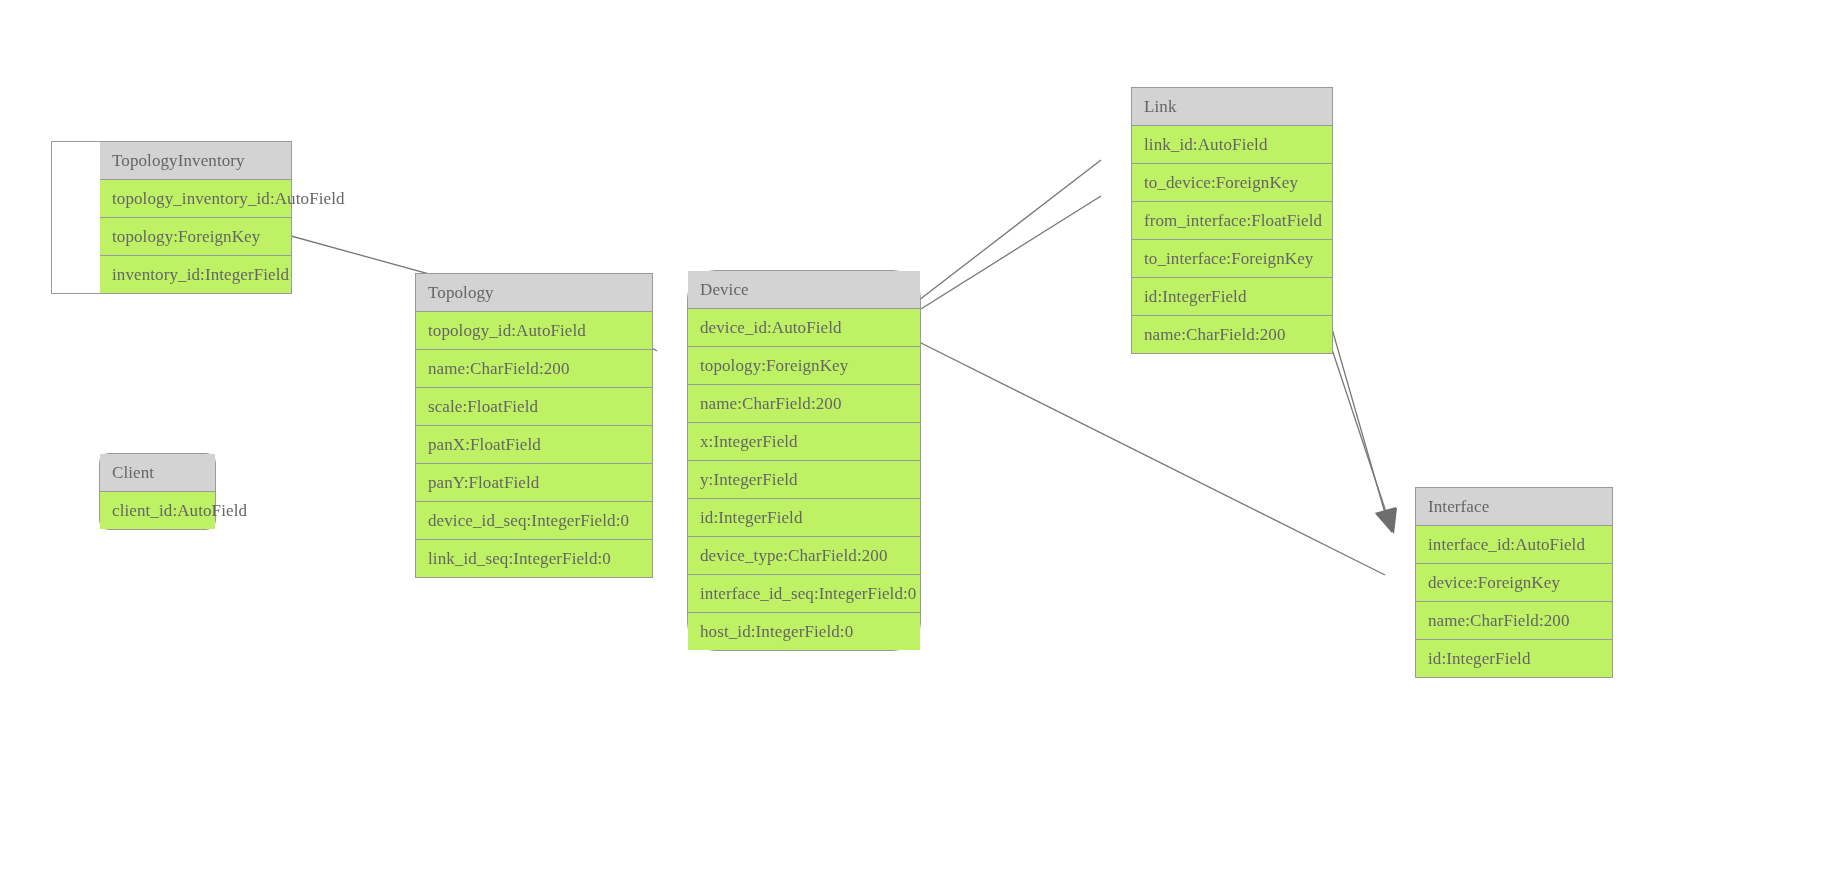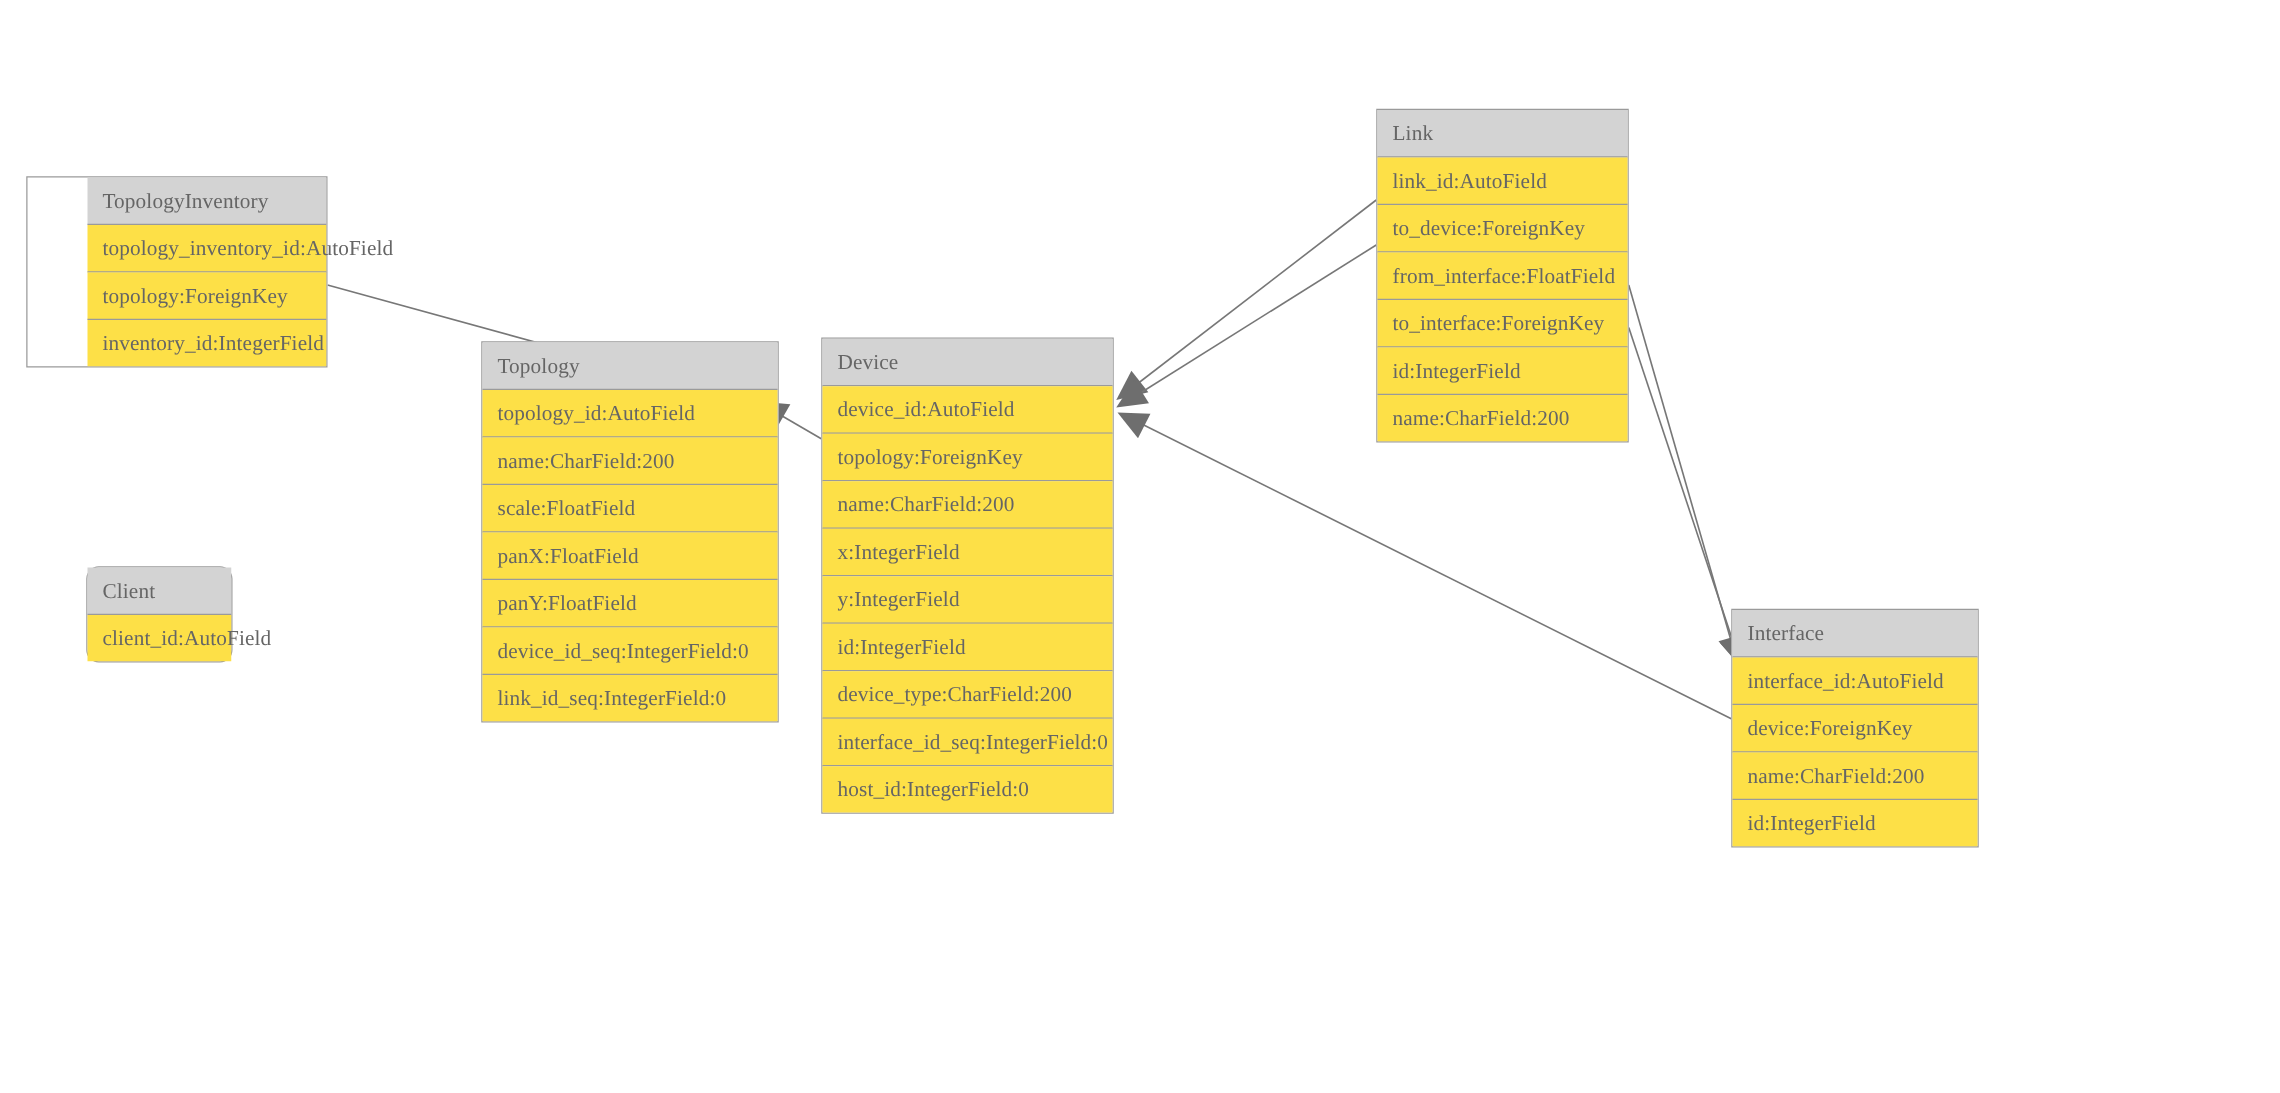--- a/index.html
+++ b/index.html
@@ -28,41 +28,42 @@
     height: 874px;
     pointer-events: none;
     z-index: 1;
   }
   .entity {
     position: absolute;
     box-sizing: border-box;
     border: 1px solid #9a9a9a;
     background: #ffffff;
     z-index: 2;
+    margin-left: 30px;
   }
   .entity-title {
     box-sizing: border-box;
     background: #d3d3d3;
     border-bottom: 1px solid #9a9a9a;
     color: #656565;
     font-size: 17px;
     line-height: 1;
     padding: 10px 0 10px 12px;
     white-space: nowrap;
     letter-spacing: 0.1px;
   }
   .entity-field {
     box-sizing: border-box;
     border-bottom: 1px solid #9a9a9a;
     color: #656565;
     font-size: 17px;
     line-height: 1;
     padding: 10px 0 10px 12px;
     white-space: nowrap;
-    background: #fde047;
+    background: #bef264;
     letter-spacing: 0.1px;
   }
   .entity-field.last {
     border-bottom: none;
   }
 </style>
 </head>
 <body>
 
 <div id="canvas">
@@ -111,21 +112,21 @@
     <div class="entity" style="left: 385px; top: 273px; width: 238px;">
       <div class="entity-title">Topology</div>
       <div class="entity-field">topology_id:AutoField</div>
       <div class="entity-field">name:CharField:200</div>
       <div class="entity-field">scale:FloatField</div>
       <div class="entity-field">panX:FloatField</div>
       <div class="entity-field">panY:FloatField</div>
       <div class="entity-field">device_id_seq:IntegerField:0</div>
       <div class="entity-field last">link_id_seq:IntegerField:0</div>
     </div>
-    <div class="entity" style="left: 657px; top: 270px; width: 234px;">
+    <div class="entity" style="left: 657px; top: 270px; width: 234px; border-radius: 29px;">
       <div class="entity-title">Device</div>
       <div class="entity-field">device_id:AutoField</div>
       <div class="entity-field">topology:ForeignKey</div>
       <div class="entity-field">name:CharField:200</div>
       <div class="entity-field">x:IntegerField</div>
       <div class="entity-field">y:IntegerField</div>
       <div class="entity-field">id:IntegerField</div>
       <div class="entity-field">device_type:CharField:200</div>
       <div class="entity-field">interface_id_seq:IntegerField:0</div>
       <div class="entity-field last">host_id:IntegerField:0</div>

